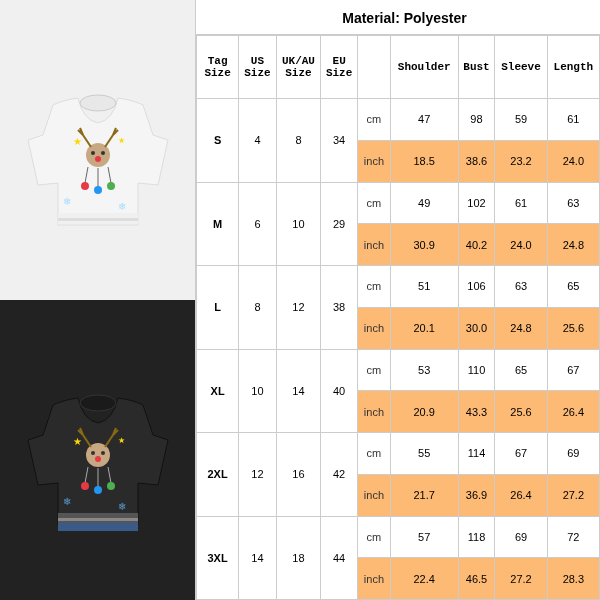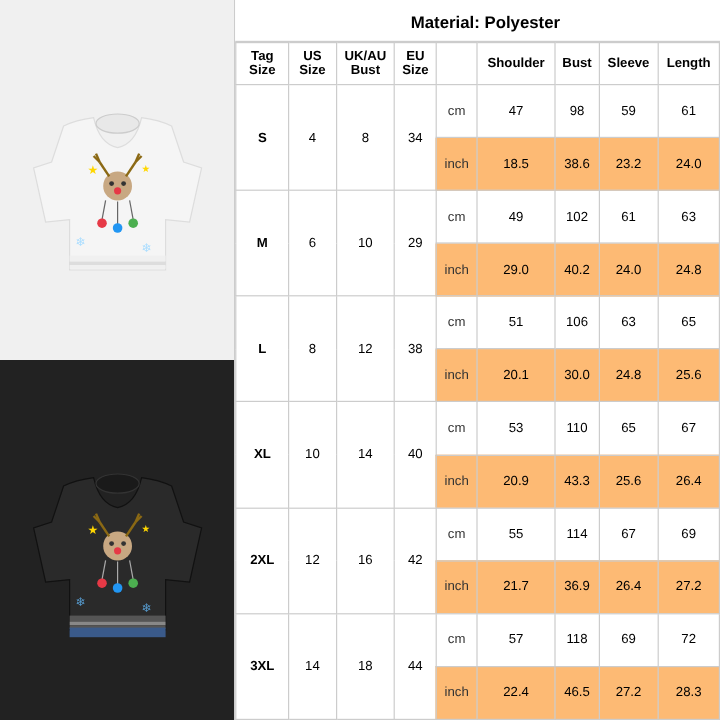--- a/index.html
+++ b/index.html
@@ -89,21 +89,22 @@
 
     .shaded {
       background: #fdba74;
     }
 
     .tag-cell {
       font-weight: bold;
     }
 
     .header-row th {
-      padding: 5px 2px;
+      padding: 19px 2px;
+      font-family: Liberation Mono, monospace;
     }
 
     .size-label-col {
       width: 36px;
     }
     .us-col { width: 32px; }
     .ukau-col { width: 36px; }
     .eu-col { width: 28px; }
     .unit-col { width: 28px; }
     .shoulder-col { width: 38px; }
@@ -201,21 +202,21 @@
 
 <div class="right-panel">
   <div class="material-header">
     <span>Material: Polyester</span>
   </div>
   <table class="size-table">
     <thead>
       <tr class="header-row">
         <th class="size-label-col">Tag Size</th>
         <th class="us-col">US Size</th>
-        <th class="ukau-col">UK/AU Bust</th>
+        <th class="ukau-col">UK/AU Size</th>
         <th class="eu-col">EU Size</th>
         <th class="unit-col"></th>
         <th class="shoulder-col">Shoulder</th>
         <th class="bust-col">Bust</th>
         <th class="sleeve-col">Sleeve</th>
         <th class="length-col">Length</th>
       </tr>
     </thead>
     <tbody id="table-body">
     <tr>
@@ -242,21 +243,21 @@
           <td rowspan="2">10</td>
           <td rowspan="2">29</td>
           <td class="unit-cell">cm</td>
           <td>49</td>
           <td>102</td>
           <td>61</td>
           <td>63</td>
         </tr>
         <tr class="shaded">
           <td class="unit-cell shaded">inch</td>
-          <td class="shaded">29.0</td>
+          <td class="shaded">30.9</td>
           <td class="shaded">40.2</td>
           <td class="shaded">24.0</td>
           <td class="shaded">24.8</td>
         </tr>
         <tr>
           <td rowspan="2" class="tag-cell">L</td>
           <td rowspan="2">8</td>
           <td rowspan="2">12</td>
           <td rowspan="2">38</td>
           <td class="unit-cell">cm</td>

